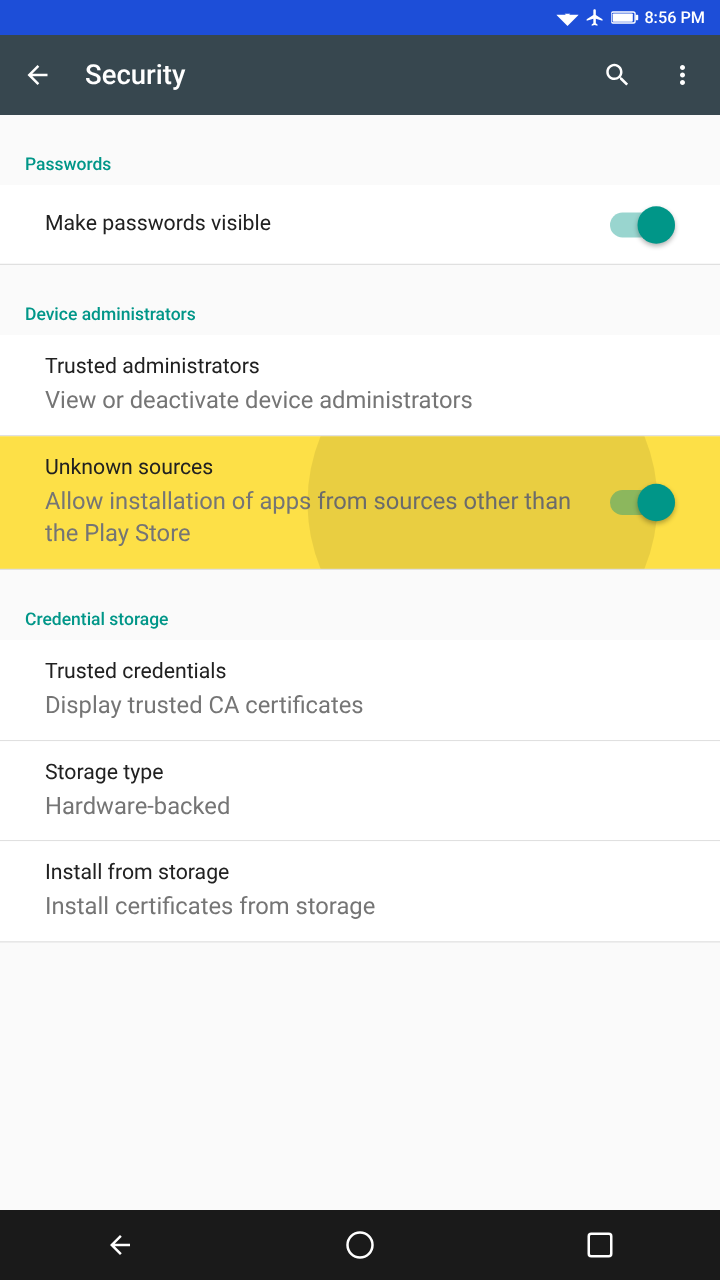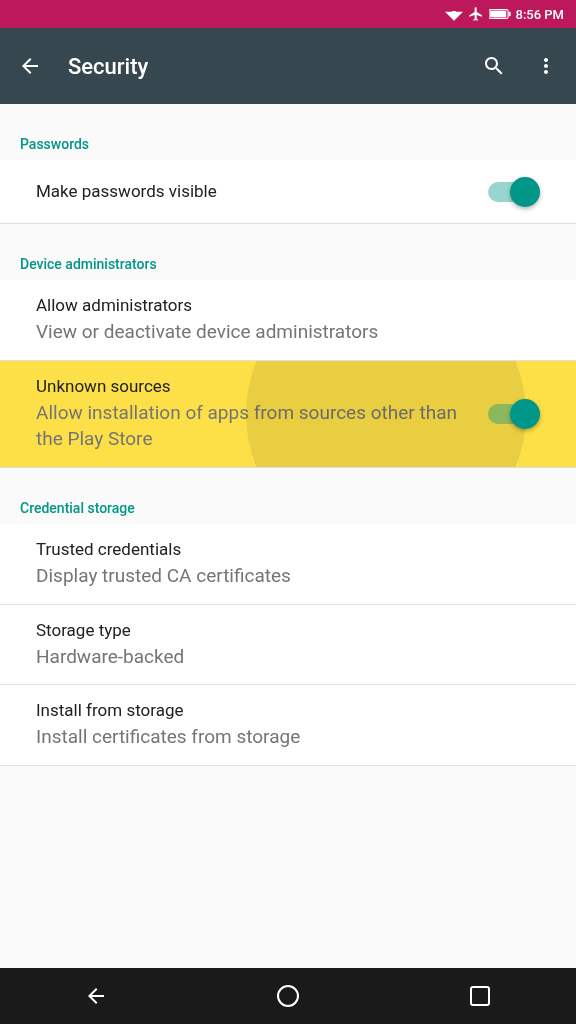--- a/index.html
+++ b/index.html
@@ -13,21 +13,21 @@
       height: 1024px;
       background: #fff;
       font-family: 'Roboto', Arial, sans-serif;
       overflow: hidden;
       display: flex;
       flex-direction: column;
     }
 
     
     .status-bar {
-      background: #be185d;
+      background: #1d4ed8;
       height: 28px;
       display: flex;
       align-items: center;
       justify-content: flex-end;
       padding: 0 12px;
       gap: 6px;
     }
 
     .status-bar-icons {
       display: flex;
@@ -39,21 +39,21 @@
 
     .status-time {
       color: white;
       font-size: 13px;
       font-weight: 500;
     }
 
     
     .app-bar {
       background: #37474f;
-      height: 76px;
+      height: 64px;
       display: flex;
       align-items: center;
       padding: 0 8px;
       gap: 8px;
     }
 
     .app-bar-title {
       flex: 1;
       color: white;
       font-size: 22px;
@@ -246,21 +246,21 @@
     <div class="toggle">
       <div class="toggle-track"></div>
       <div class="toggle-thumb"></div>
     </div>
   </div>
 
   <div class="section-header">Device administrators</div>
 
   <div class="settings-item">
     <div class="settings-item-text">
-      <div class="settings-item-title">Allow administrators</div>
+      <div class="settings-item-title">Trusted administrators</div>
       <div class="settings-item-subtitle">View or deactivate device administrators</div>
     </div>
   </div>
 
   <div class="settings-item highlighted">
     <div class="ripple-circle"></div>
     <div class="settings-item-text">
       <div class="settings-item-title">Unknown sources</div>
       <div class="settings-item-subtitle">Allow installation of apps from sources other than the Play Store</div>
     </div>

